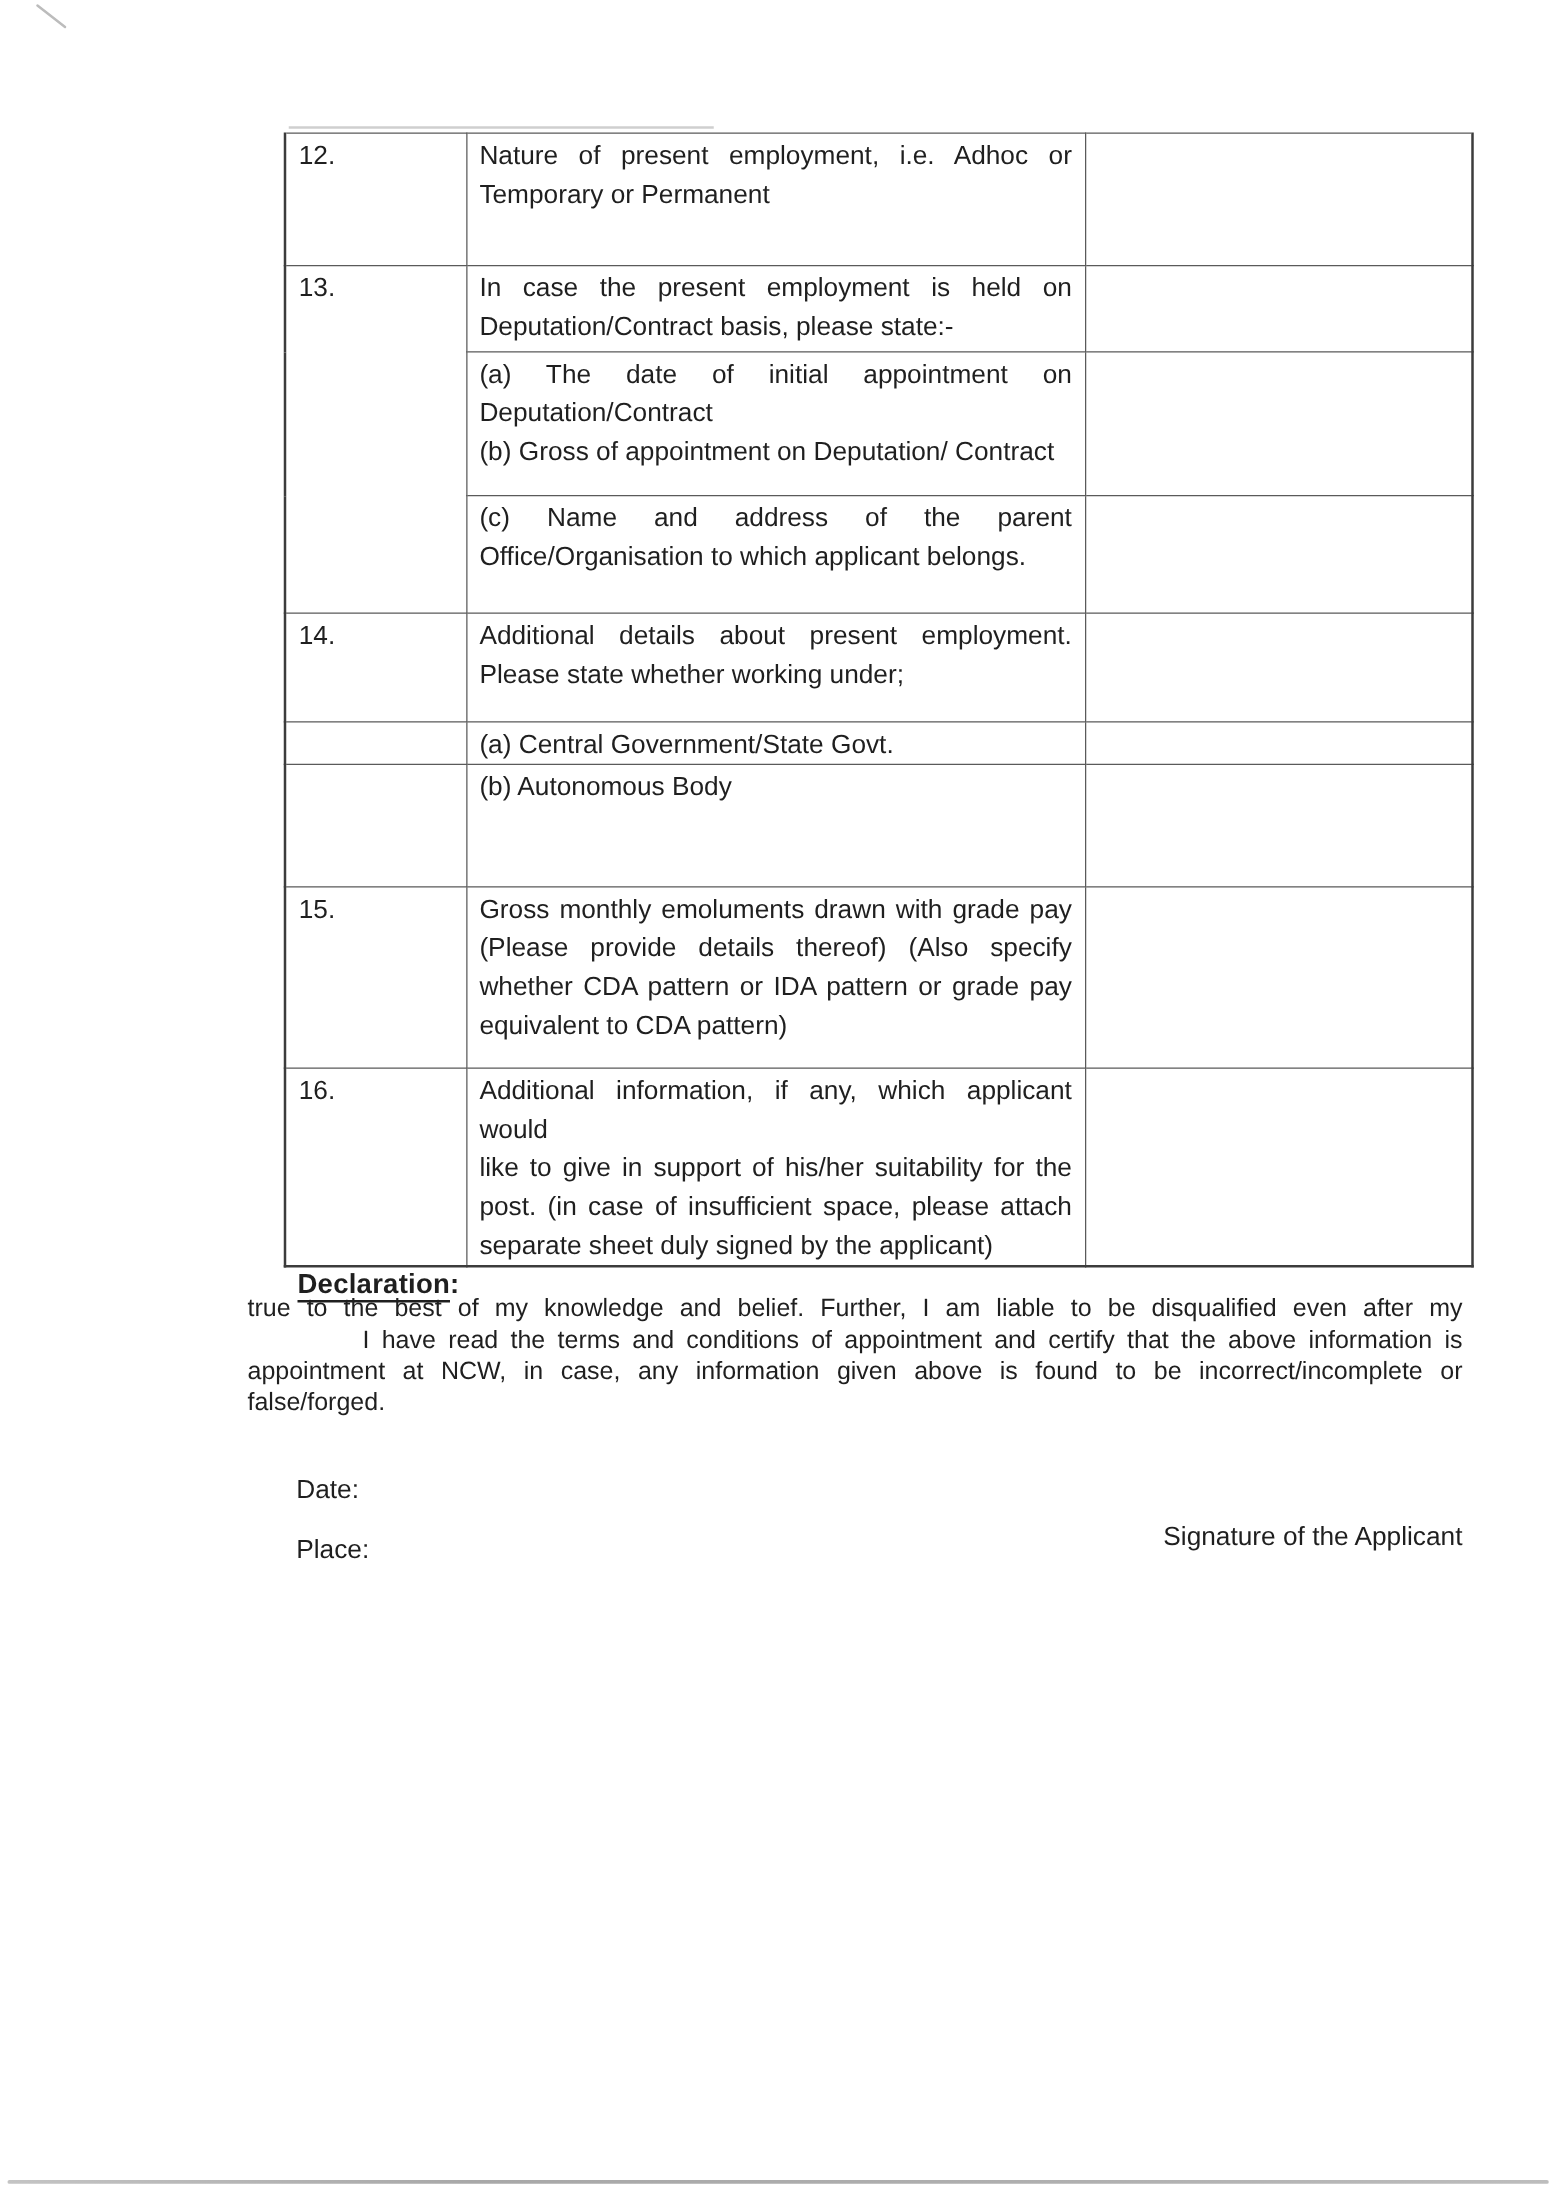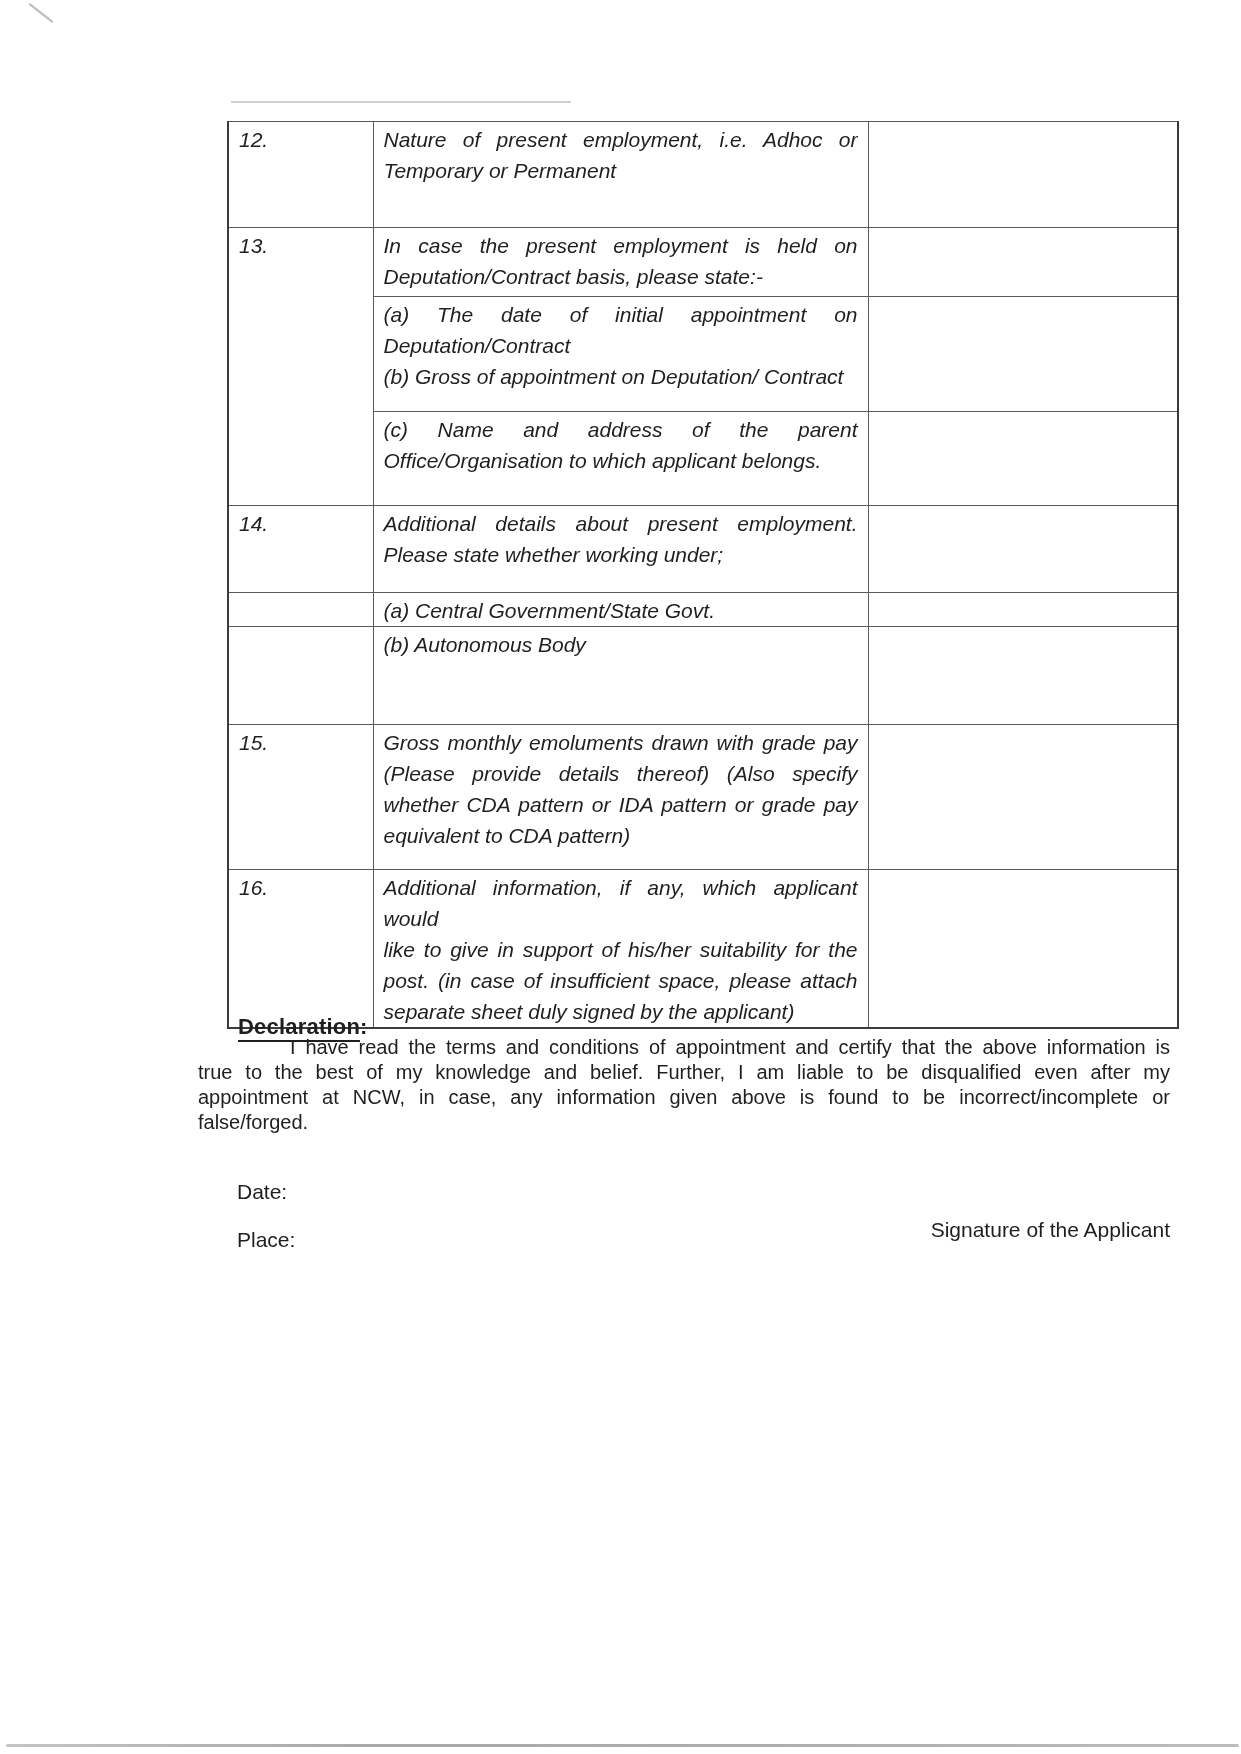--- a/index.html
+++ b/index.html
@@ -2,23 +2,23 @@
 <html><head>
 <meta charset="utf-8">
 <style>
   html,body{margin:0;padding:0;background:#ffffff;}
   .page{
     position:relative;width:1241px;height:1754px;background:#ffffff;
     font-family:"Liberation Sans","DejaVu Sans",sans-serif;color:#1f1f1f;
     overflow:hidden;
   }
   table.form{
-    position:absolute;left:227px;top:121px;width:950px;
+    position:absolute;left:227px;top:106px;width:950px;
     border-collapse:collapse;table-layout:fixed;
-    border:2px solid #3c3c3c;border-top:1px solid #8d8d8d;font-style:italic;
+    border:2px solid #3c3c3c;border-top:1px solid #8d8d8d;
   }
   table.form td{
     border:1px solid #5a5a5a;
     vertical-align:top;
     padding:2px 10px 0 10px;
     font-size:21px;line-height:31px;
   }
   td.num{padding-left:14px;}
   .jl{text-align:justify;text-align-last:justify;}
   .ll{text-align:left;}
@@ -151,22 +151,22 @@
         <div class="ll">separate sheet duly signed by the applicant)</div>
       </td>
       <td></td>
     </tr>
   </tbody>
     </table>
 
   <div class="decl-head"><span class="u">Declaration</span><span>:</span></div>
 
   <div class="para">
+    <div class="jl">true to the best of my knowledge and belief. Further, I am liable to be disqualified even after my</div>
     <div class="jl indent">I have read the terms and conditions of appointment and certify that the above information is</div>
-    <div class="jl">true to the best of my knowledge and belief. Further, I am liable to be disqualified even after my</div>
     <div class="jl">appointment at NCW, in case, any information given above is found to be incorrect/incomplete or</div>
     <div class="ll">false/forged.</div>
   </div>
 
   <div class="lab date">Date:</div>
   <div class="lab place">Place:</div>
   <div class="lab sig">Signature of the Applicant</div>
 
   <div class="artifact-bottom"></div>
 </div>

